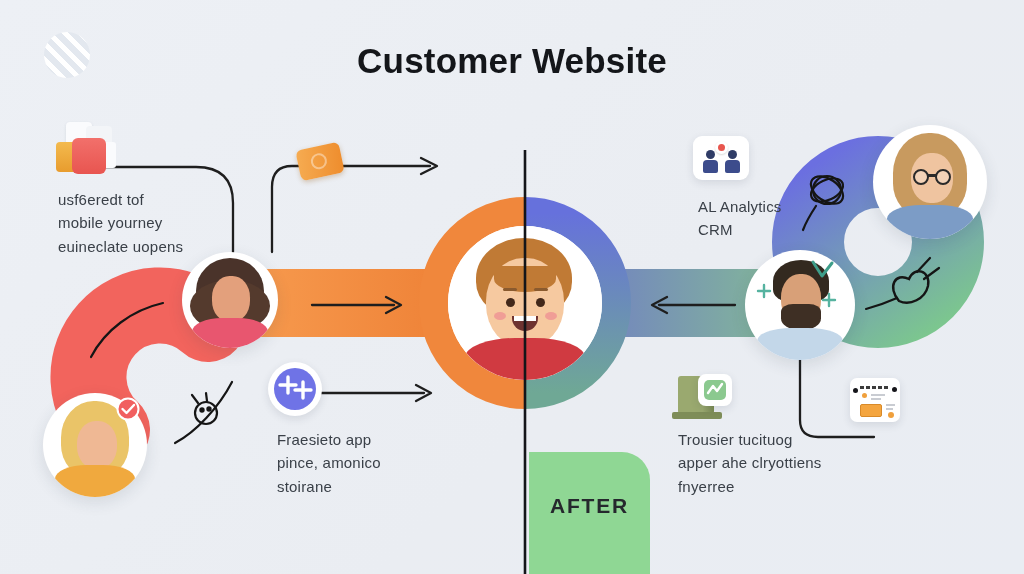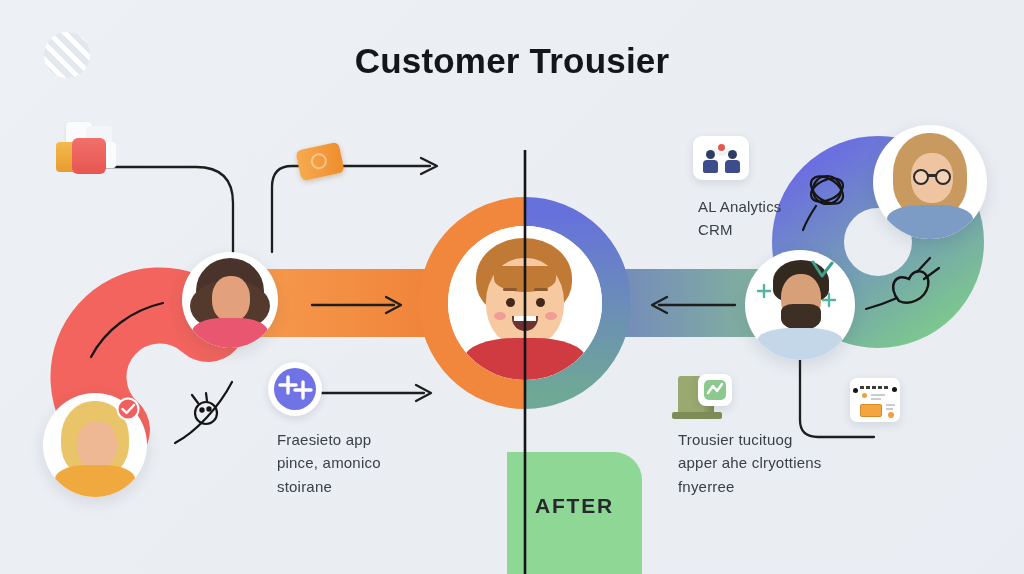--- a/index.html
+++ b/index.html
@@ -28,21 +28,21 @@
   
   .note{
     position:absolute;z-index:3;font-size:15px;font-weight:500;line-height:1.55;
     color:#3A4048;white-space:pre-line;letter-spacing:.2px;
   }
 
   
   .bigbox{position:absolute;top:452px;height:122px;z-index:2;text-align:center;
     font-size:21px;font-weight:600;letter-spacing:1.8px;color:#25282D;padding-top:42px;box-sizing:border-box;}
   .before-box{left:402px;width:123px;background:#F4696B;border-radius:28px 0 0 0;}
-  .after-box{left:507px;width:135px;background:#8FD794;border-radius:0 28px 0 0;}
+  .after-box{left:529px;width:121px;background:#8FD794;border-radius:0 28px 0 0;}
 
   
   .photo{position:absolute;border-radius:50%;background:#fff;overflow:hidden;z-index:2;
     box-shadow:0 5px 16px rgba(45,55,75,.12);}
   .photo>div{position:absolute;}
 
   
   .iconwrap{position:absolute;z-index:2;}
   .card{position:absolute;background:#fff;border-radius:9px;box-shadow:0 3px 8px rgba(40,50,70,.12);}
   .mini{position:absolute;}
@@ -111,23 +111,26 @@
       <path d="M 816,206 C 810,215 806,222 803,230"></path>
       <path stroke-width="2.4" d="M 899,301 C 887,287 895,272 909,279 C 914,266 931,270 928,286 C 925,299 910,306 899,301 Z"></path>
       <path d="M 866,309 C 877,306 888,302 897,298"></path>
       <path d="M 917,272 L 930,258"></path>
       <path d="M 924,279 L 939,268"></path>
     </g>
   </svg>
 
   <div class="logo"></div>
   <div class="title">
-    <span>Customer Trousier</span>
-  </div>
-
+    <span>Customer Website</span>
+  </div>
+
+  <div class="note" style="left:58px;top:188px">usf6eredt tof
+mobile yourney
+euineclate uopens</div>
   <div class="note" style="left:277px;top:428px">Fraesieto app
 pince, amonico
 stoirane</div>
   <div class="note" style="left:698px;top:195px">AL Analytics
 CRM</div>
   <div class="note" style="left:678px;top:428px">Trousier tucituog
 apper ahe clryottiens
 fnyerree</div>
 
   <div class="bigbox after-box">

